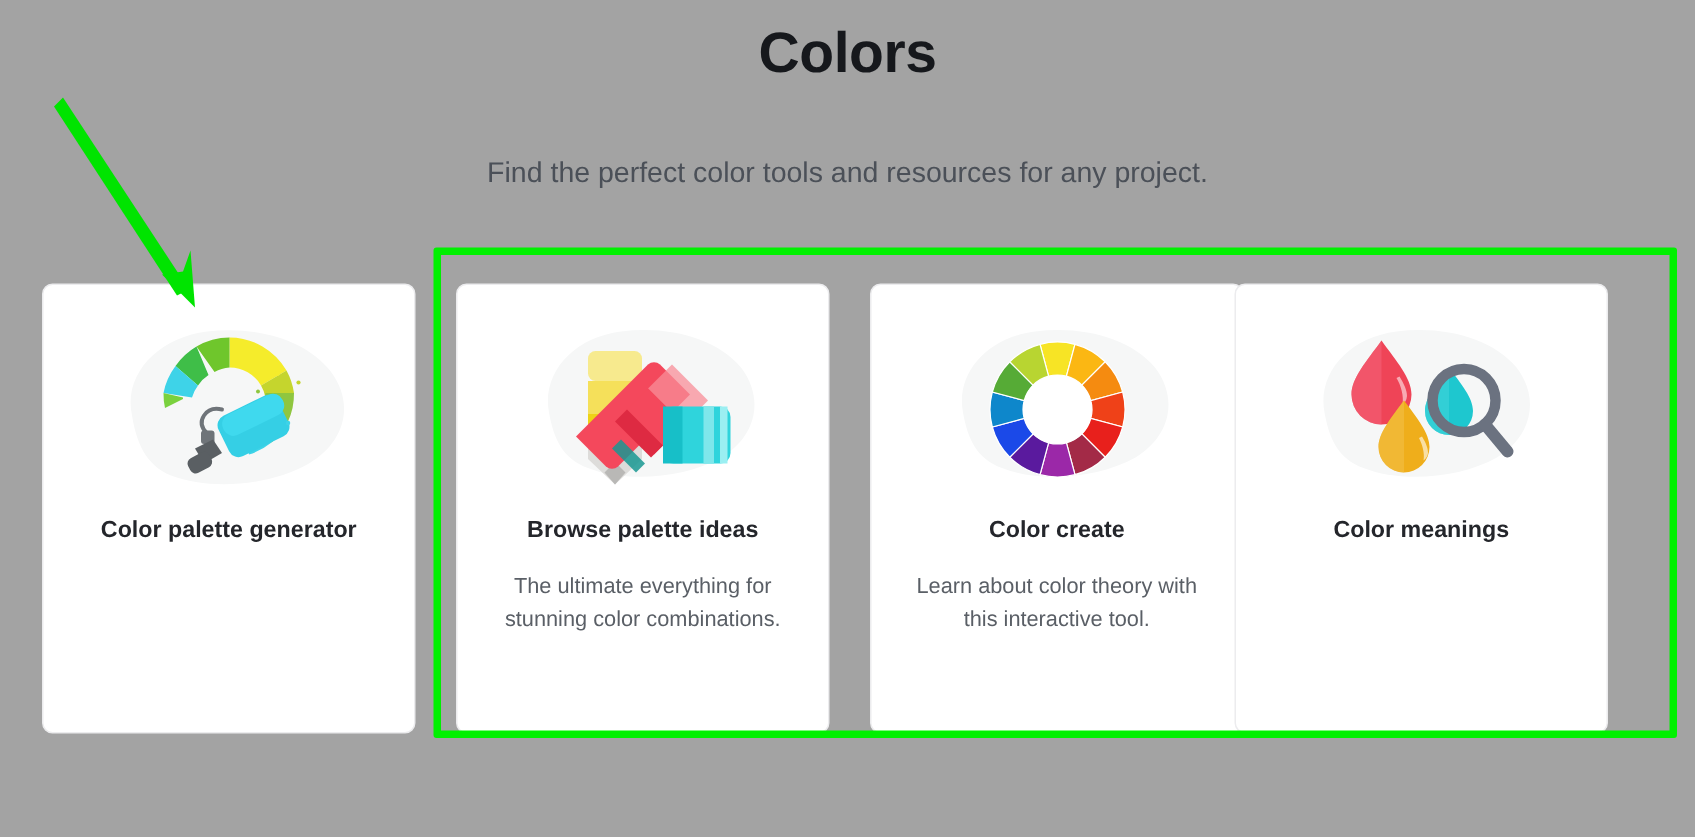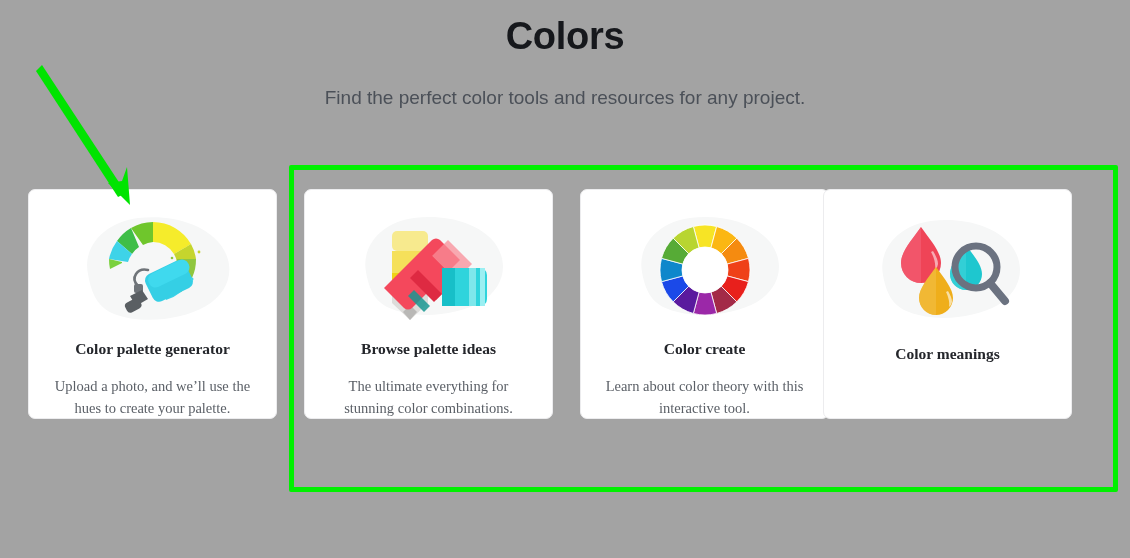--- a/index.html
+++ b/index.html
@@ -34,42 +34,41 @@
     position: absolute;
     top: 82px;
     left: 0;
     width: 1130px;
     text-align: center;
     font-size: 19px;
     font-weight: 400;
     color: #4b5058;
     line-height: 31px;
   }
-  .subtitle .line { display: block; }
+  .subtitle .line { display: block; margin-top: 18px; }
 
   
   .cards-row {
     position: absolute;
     top: 189px;
     left: 0;
     width: 1130px;
     height: 290px;
   }
   .card {
     position: absolute;
     top: 0;
     width: 249px;
-    height: 230px;
+    height: 300px;
     background: #ffffff;
     border: 1px solid #ececee;
     border-radius: 7px;
     display: flex;
     flex-direction: column;
     align-items: center;
-    font-family: Liberation Serif, serif;
   }
   .card.c1 { left: 28px; }
   .card.c2 { left: 304px; }
   .card.c3 { left: 580px; }
   .card.c4 { left: 823px; }
 
   .icon-wrap {
     position: relative;
     width: 180px;
     height: 130px;
@@ -154,21 +153,20 @@
             <rect x="79" y="58" width="44" height="30" rx="7" fill="#35cfe5" transform="rotate(-26 101 73)"></rect>
             <rect x="79" y="58" width="44" height="15" rx="7" fill="#3fd9ee" transform="rotate(-26 101 66)"></rect>
           </g>
           <circle cx="117" cy="38" r="1.6" fill="#f5ec2b"></circle>
           <circle cx="131" cy="44" r="1.4" fill="#c5d52d"></circle>
           <circle cx="104" cy="50" r="1.3" fill="#8fc63f"></circle>
           <circle cx="124" cy="71" r="1.5" fill="#3ed3e8"></circle>
         </svg>
       </span>
       <span class="card-title">Color palette generator</span>
-      <span class="card-desc">Upload a photo, and we’ll use the hues to create your palette.</span>
     </a>
 
     <a class="card c2">
       <span class="icon-wrap">
         <svg width="170" height="125" viewBox="0 0 170 125">
           <path d="M22 64c-5-26 16-50 48-54 33-4 64 5 80 24 16 21 10 46-13 60-25 14-64 17-89 7C31 95 25 81 22 64z" fill="#f6f7f7"></path>
 
           <g>
             <rect x="48" y="23" width="36" height="20" rx="5" fill="#f7ea8e"></rect>
             <rect x="48" y="43" width="36" height="22" fill="#f5e05a"></rect>

